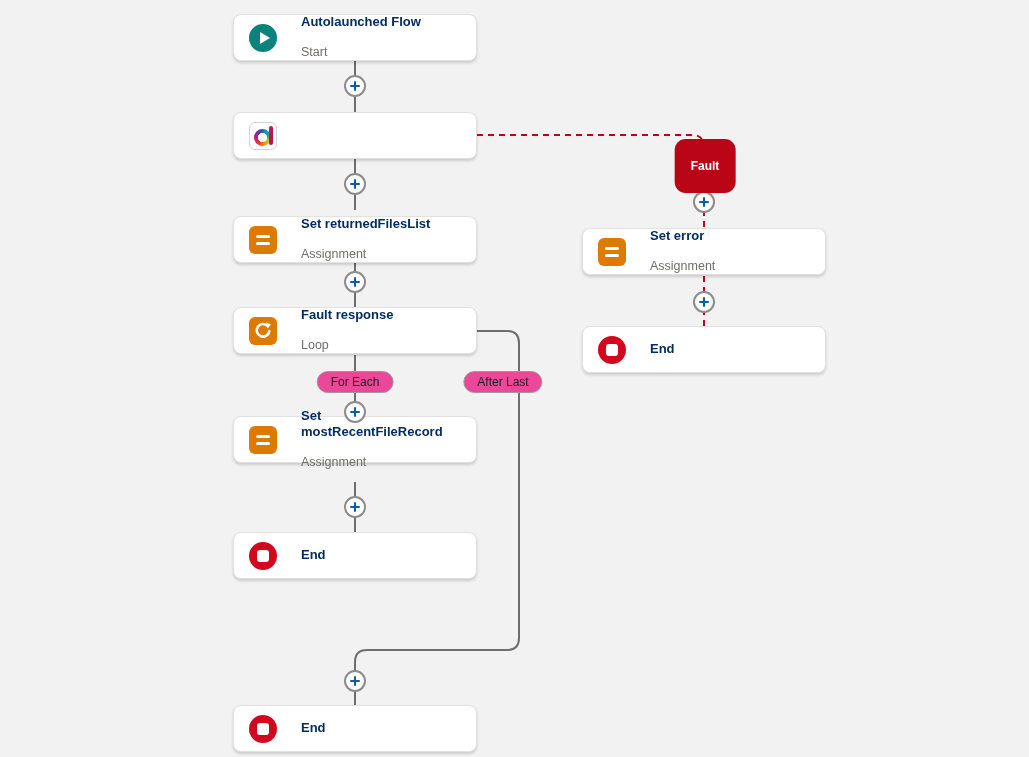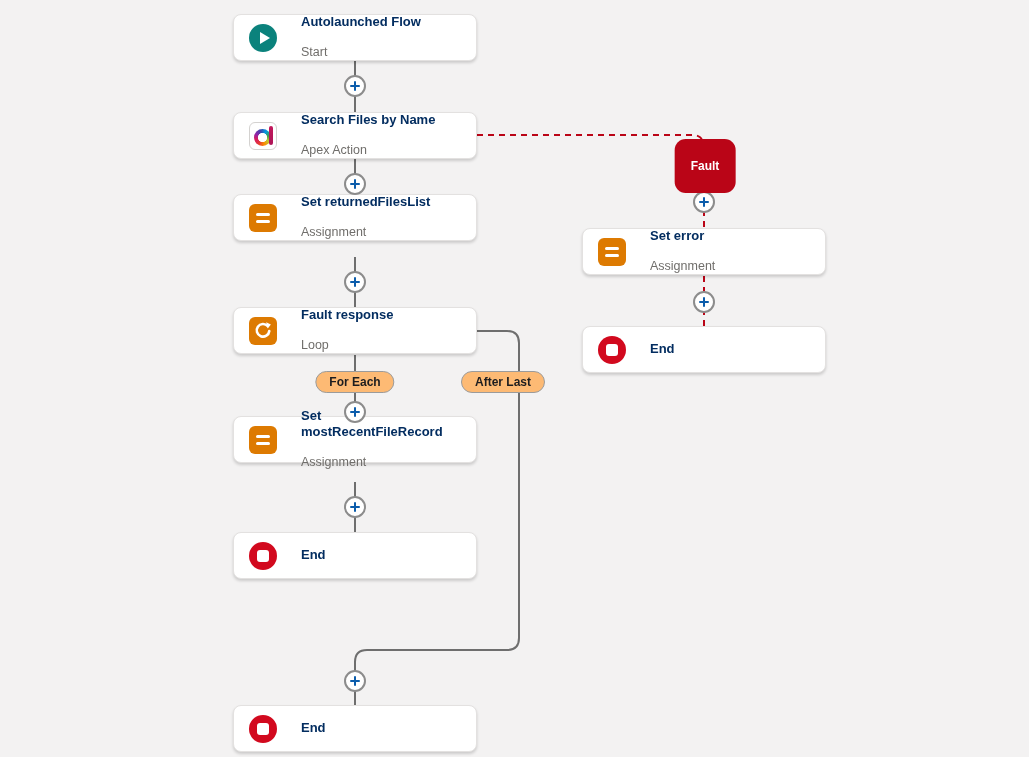--- a/index.html
+++ b/index.html
@@ -82,22 +82,22 @@
   }
   .plus::before, .plus::after {
     content:""; position:absolute; background:#0b5cab; border-radius:1px;
   }
   .plus::before { left:4px;  top:8px; width:10px; height:2.4px; }
   .plus::after  { left:7.8px; top:4px; width:2.4px; height:10px; }
 
   
   .pill {
     position:absolute; transform:translate(-50%,-50%);
-    background:#fdba74; border:1px solid #9b9b9b; border-radius:12px;
-    padding:3px 13px; font-size:12px; font-weight:bold; color:#1d1d1f;
+    background:#ec4899; border:1px solid #9b9b9b; border-radius:12px;
+    padding:3px 13px; font-size:12px; font-weight:normal; color:#1d1d1f;
     white-space:nowrap; z-index:3;
   }
   .fault-badge {
     position:absolute; transform:translate(-50%,-50%);
     background:#ba0517; border-radius:11px;
     padding:20px 16px; font-size:12px; font-weight:bold; color:#fff;
     white-space:nowrap; z-index:3;
   }
 </style>
 </head>
@@ -128,27 +128,23 @@
     <span class="title">Autolaunched Flow</span>
     <span class="sub">Start</span>
   </span>
 </div>
 
 <div class="node" style="left:233px;top:112px">
   <span class="icn apex">
       <span class="ring"></span>
       <span class="stem"></span>
     </span>
-  <span class="txt">
-    <span class="title">Search Files by Name</span>
-    <span class="sub">Apex Action</span>
-  </span>
-</div>
-
-<div class="node" style="left:233px;top:194px">
+</div>
+
+<div class="node" style="left:233px;top:216px">
   <span class="icn square assign">
       <i class="b1"></i>
       <i class="b2"></i>
     </span>
   <span class="txt">
     <span class="title">Set returnedFilesList</span>
     <span class="sub">Assignment</span>
   </span>
 </div>
 

